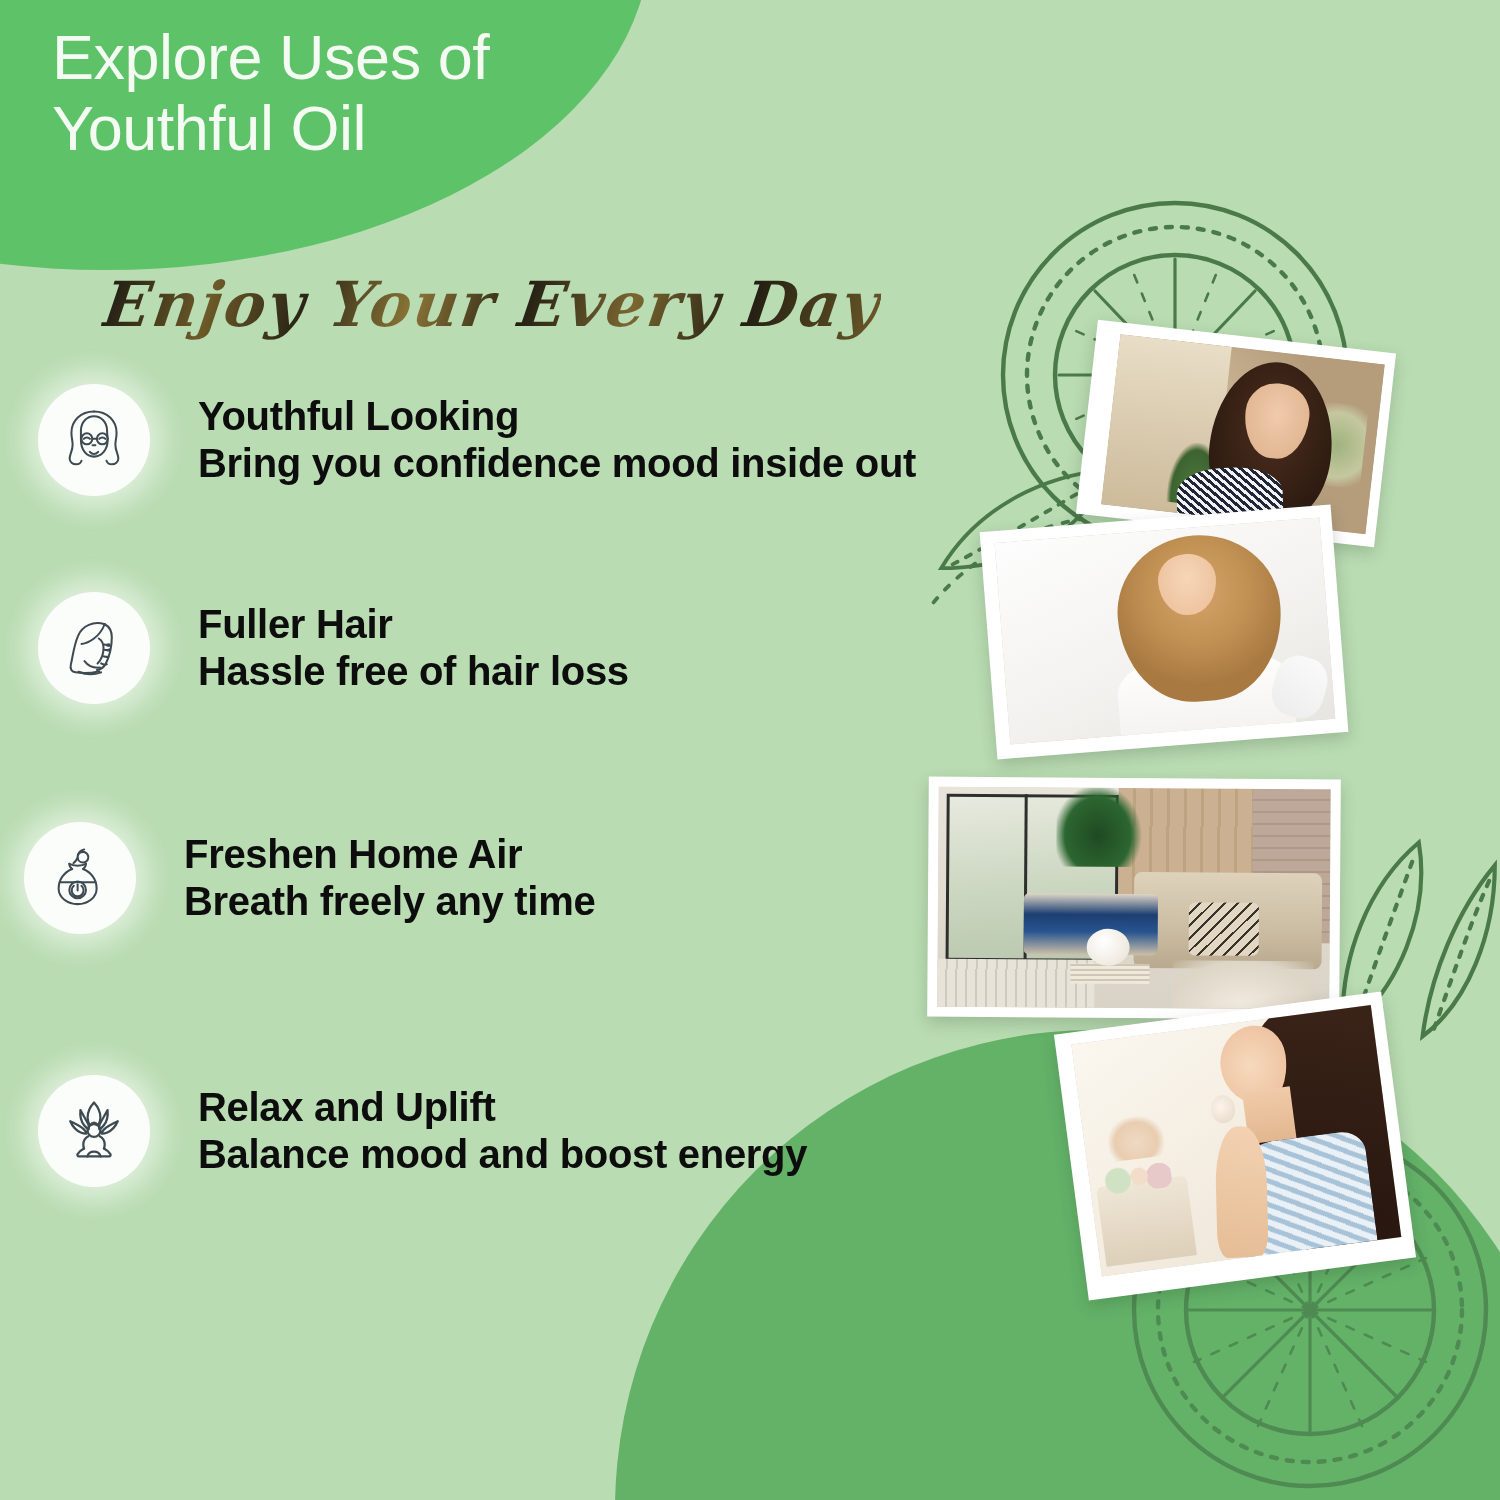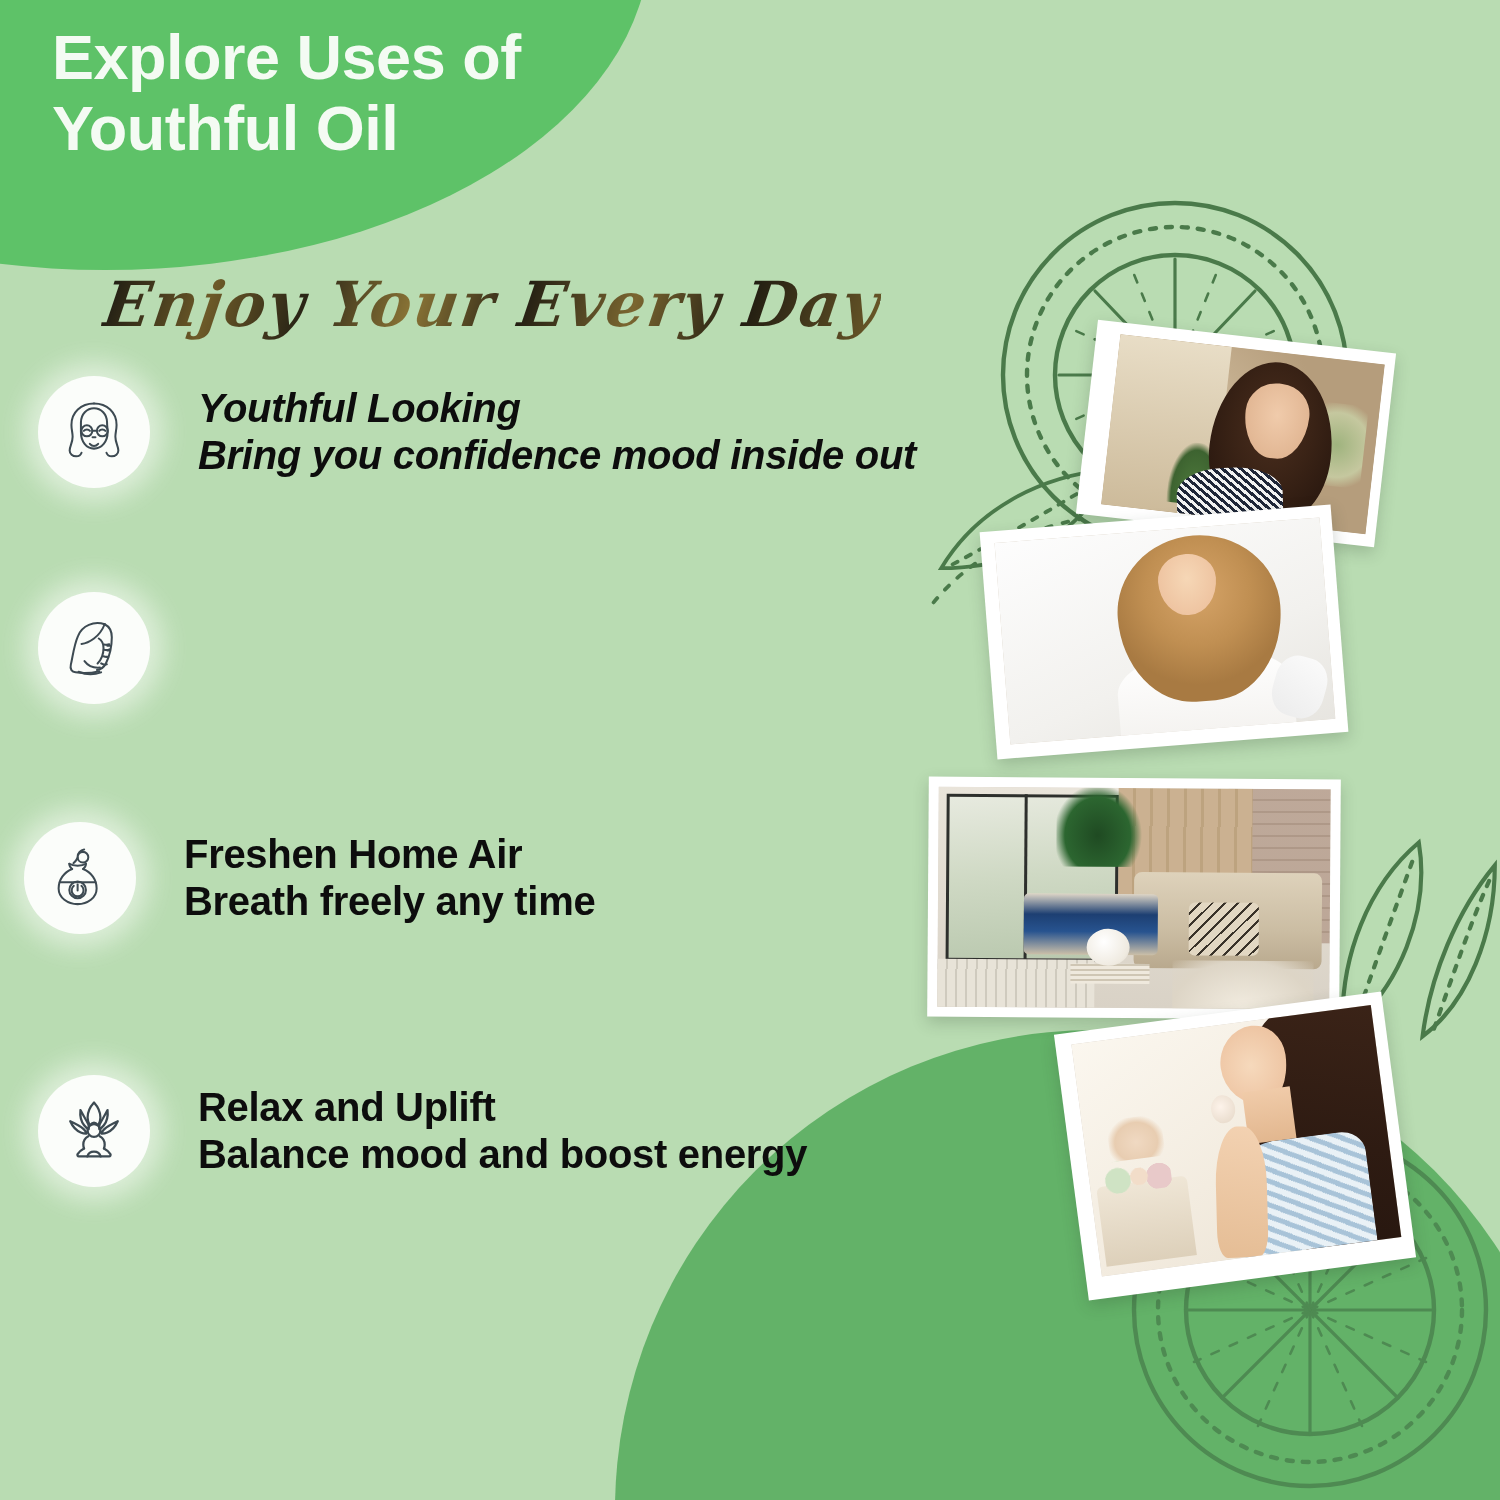--- a/index.html
+++ b/index.html
@@ -47,21 +47,21 @@
   .deco-citrus-bottom { left: 1110px; top: 1110px; width: 400px; height: 400px; }
 
   
   .header-title {
     position: absolute;
     left: 52px;
     top: 22px;
     width: 640px;
     color: #f4fbf3;
     font-size: 63px;
-    font-weight: bold;
+    font-weight: normal;
     line-height: 1.12;
     letter-spacing: -0.5px;
   }
   .header-title .line { display: block; white-space: nowrap; }
 
   
   .tagline {
     position: absolute;
     left: 104px;
     top: 268px;
@@ -81,21 +81,21 @@
     transform: skewX(-8deg);
   }
 
   
   .features { position: absolute; left: 0; top: 0; width: 1060px; }
   .feature {
     position: absolute;
     display: flex;
     align-items: center;
   }
-  .feature-1 { left: 38px; top: 376px; font-style: italic; }
+  .feature-1 { left: 38px; top: 384px; }
   .feature-2 { left: 38px; top: 592px; }
   .feature-3 { left: 24px; top: 822px; }
   .feature-4 { left: 38px; top: 1075px; justify-content: flex-end; }
 
   .icon-badge {
     width: 112px;
     height: 112px;
     border-radius: 50%;
     background: #fbfdfa;
     flex: 0 0 auto;
@@ -458,20 +458,24 @@
           <path d="M36 24c2.5 1.5 4 4.5 4 8 0 5-2 10-5 13"></path>
           <path d="M40.5 29c1.6.3 3 .3 4.4-.2"></path>
           <path d="M40.5 33.5c1.6.4 3.2.3 4.5-.3"></path>
           <path d="M40 39c1.4.5 2.8.6 4 .3"></path>
           <path d="M43.2 30.2h2.4M43.2 34.2h2.2"></path>
           <path d="M38 45c1.5 1 3.2 1.3 4.8.8"></path>
           <path d="M24 43c3 4 8 6 13 5.5"></path>
           <path d="M19 52c6 2.5 13 2.6 19 .5"></path>
         </svg>
       </div>
+      <div class="feature-text">
+        <span class="t1">Fuller Hair</span>
+        <span class="t2">Hassle free of hair loss</span>
+      </div>
     </div>
 
     <div class="feature feature-3">
       <div class="icon-badge">
         <svg width="76" height="76" viewBox="0 0 64 64" fill="none" stroke="#3d4a52" stroke-width="1.7" stroke-linecap="round" stroke-linejoin="round">
           <path d="M30 15c0-3 2-5 4.5-5S39 12 39 14.5 37 19 34.5 19 30 17 30 14c0-3 2.5-5.5 5.5-6"></path>
           <path d="M30 15c-1 2-2 3.5-3.5 4.5"></path>
           <path d="M23 20c1.5 1 4 1.6 7 1.6s5.5-.6 7-1.6"></path>
           <path d="M23 20c0 1.8 1 3.4 2.4 4.4"></path>
           <path d="M37 20c0 1.8-1 3.4-2.4 4.4"></path>

